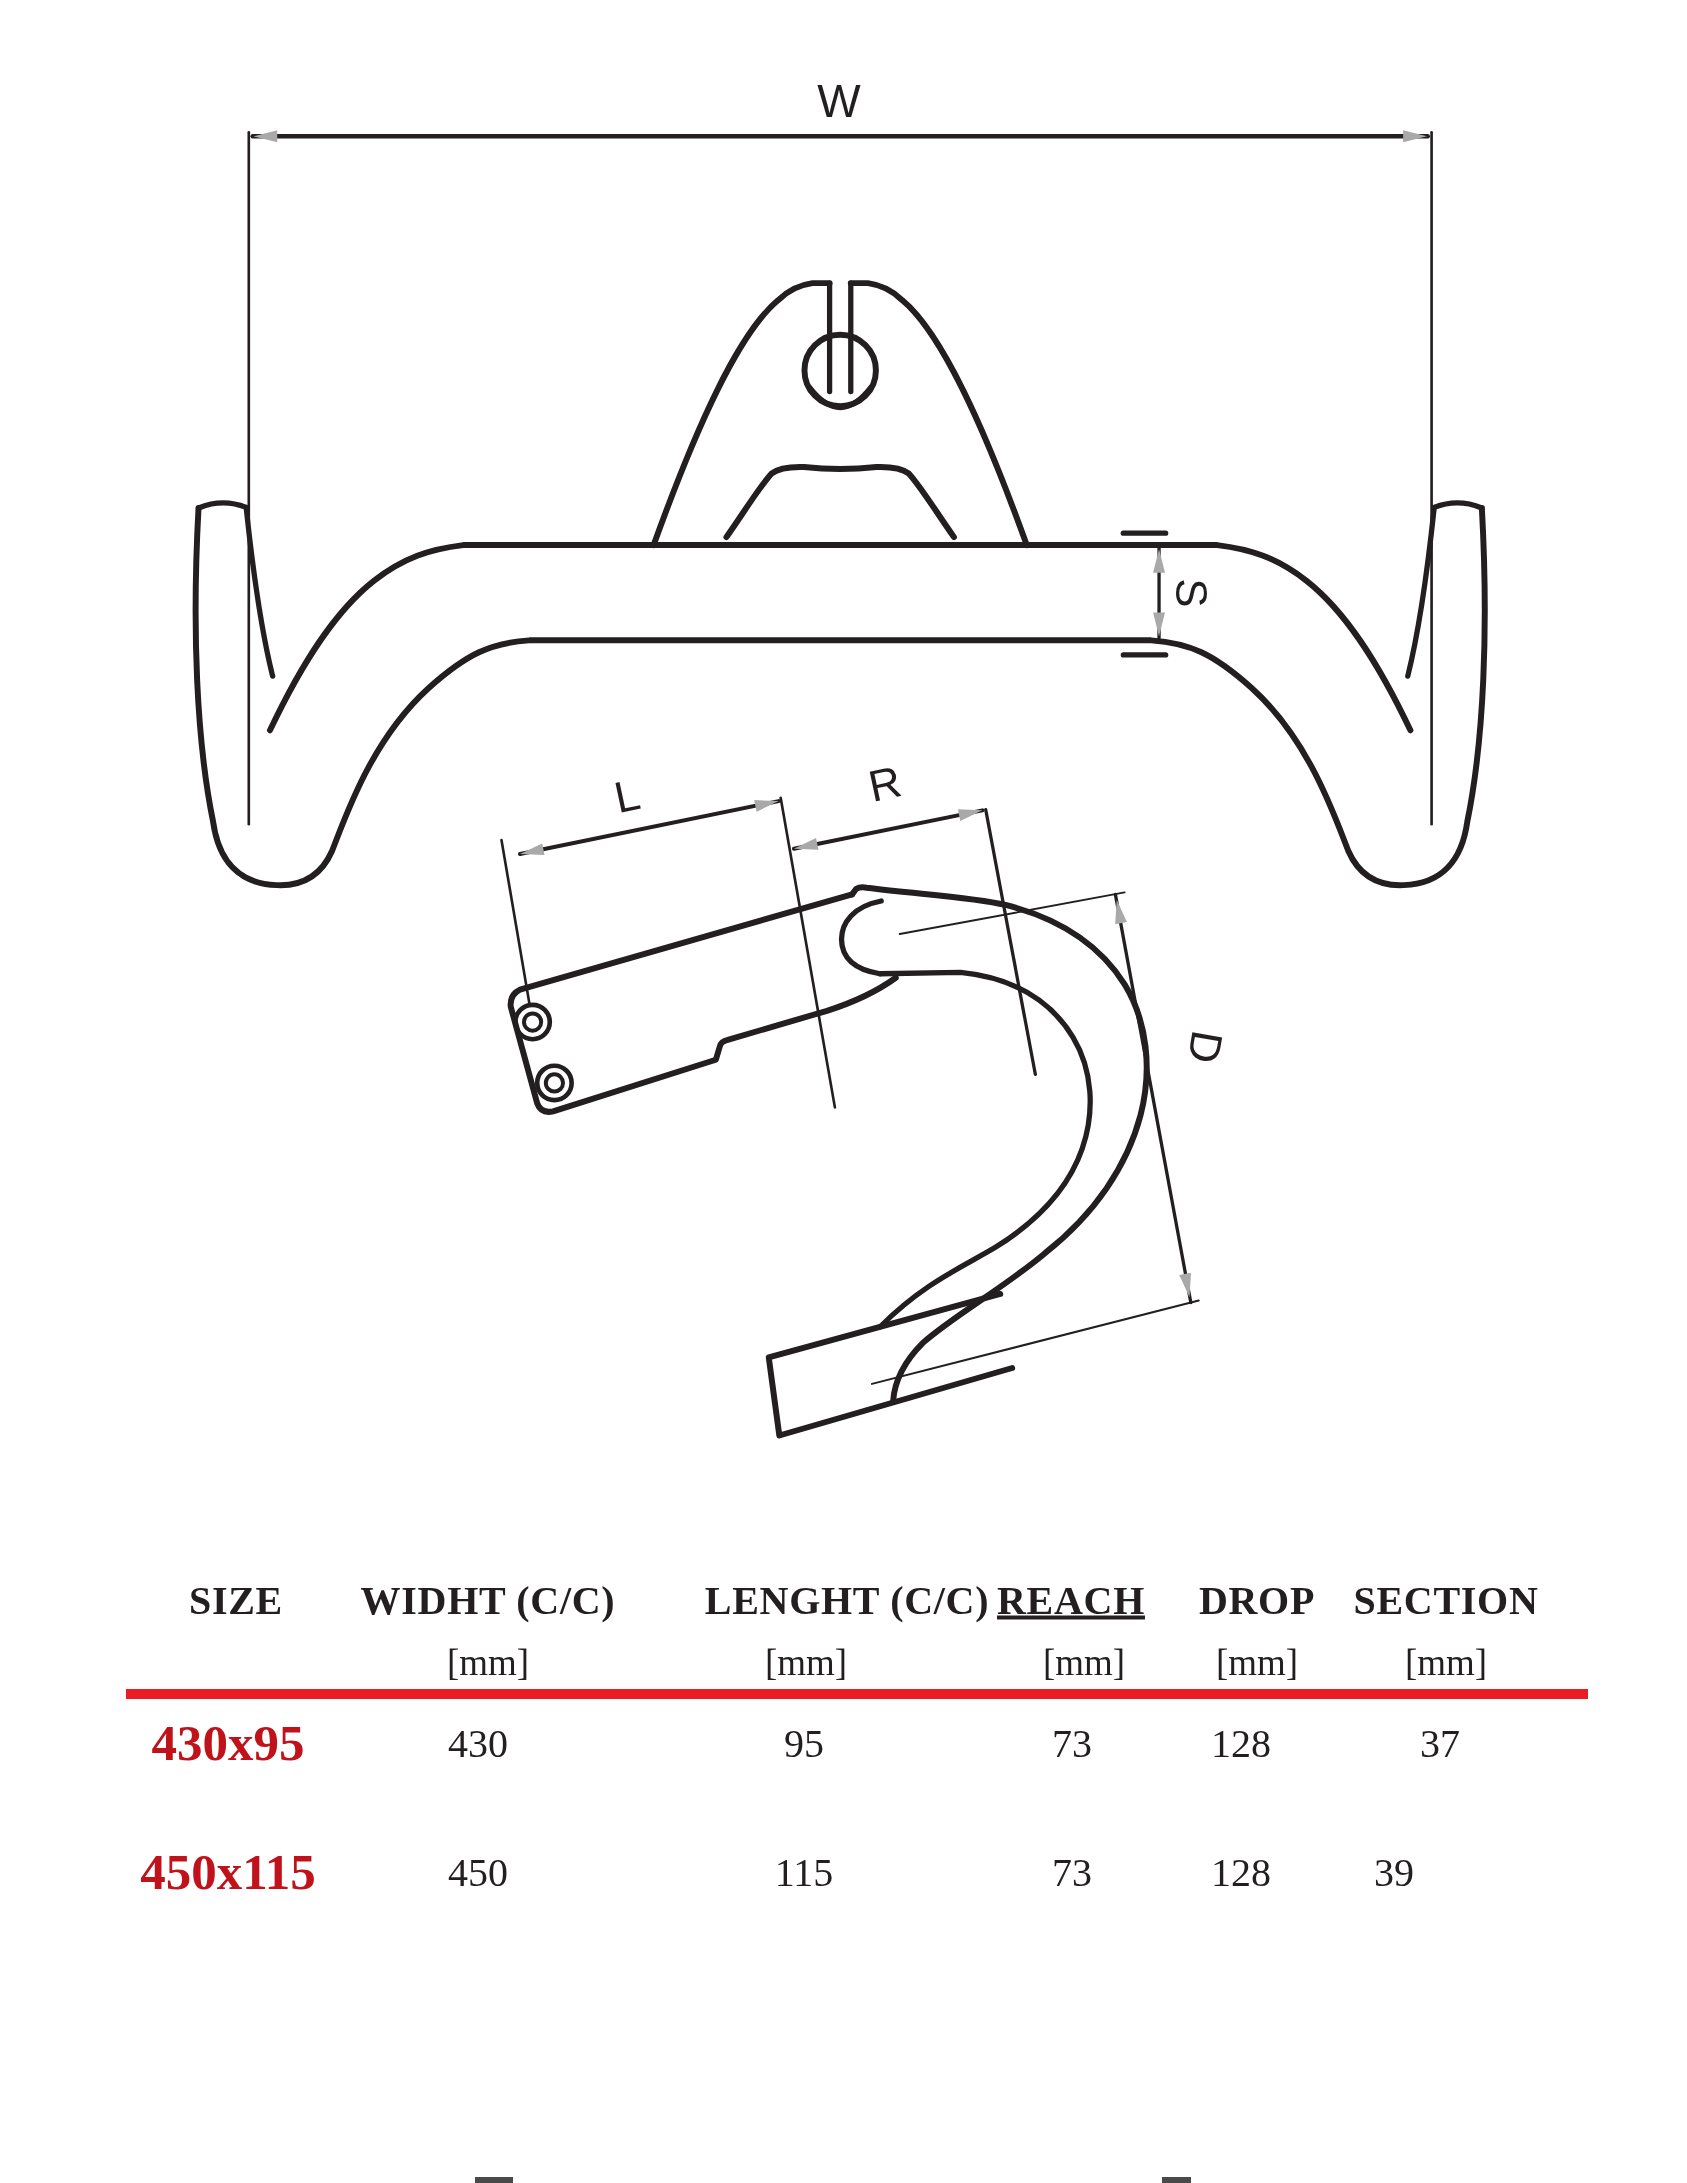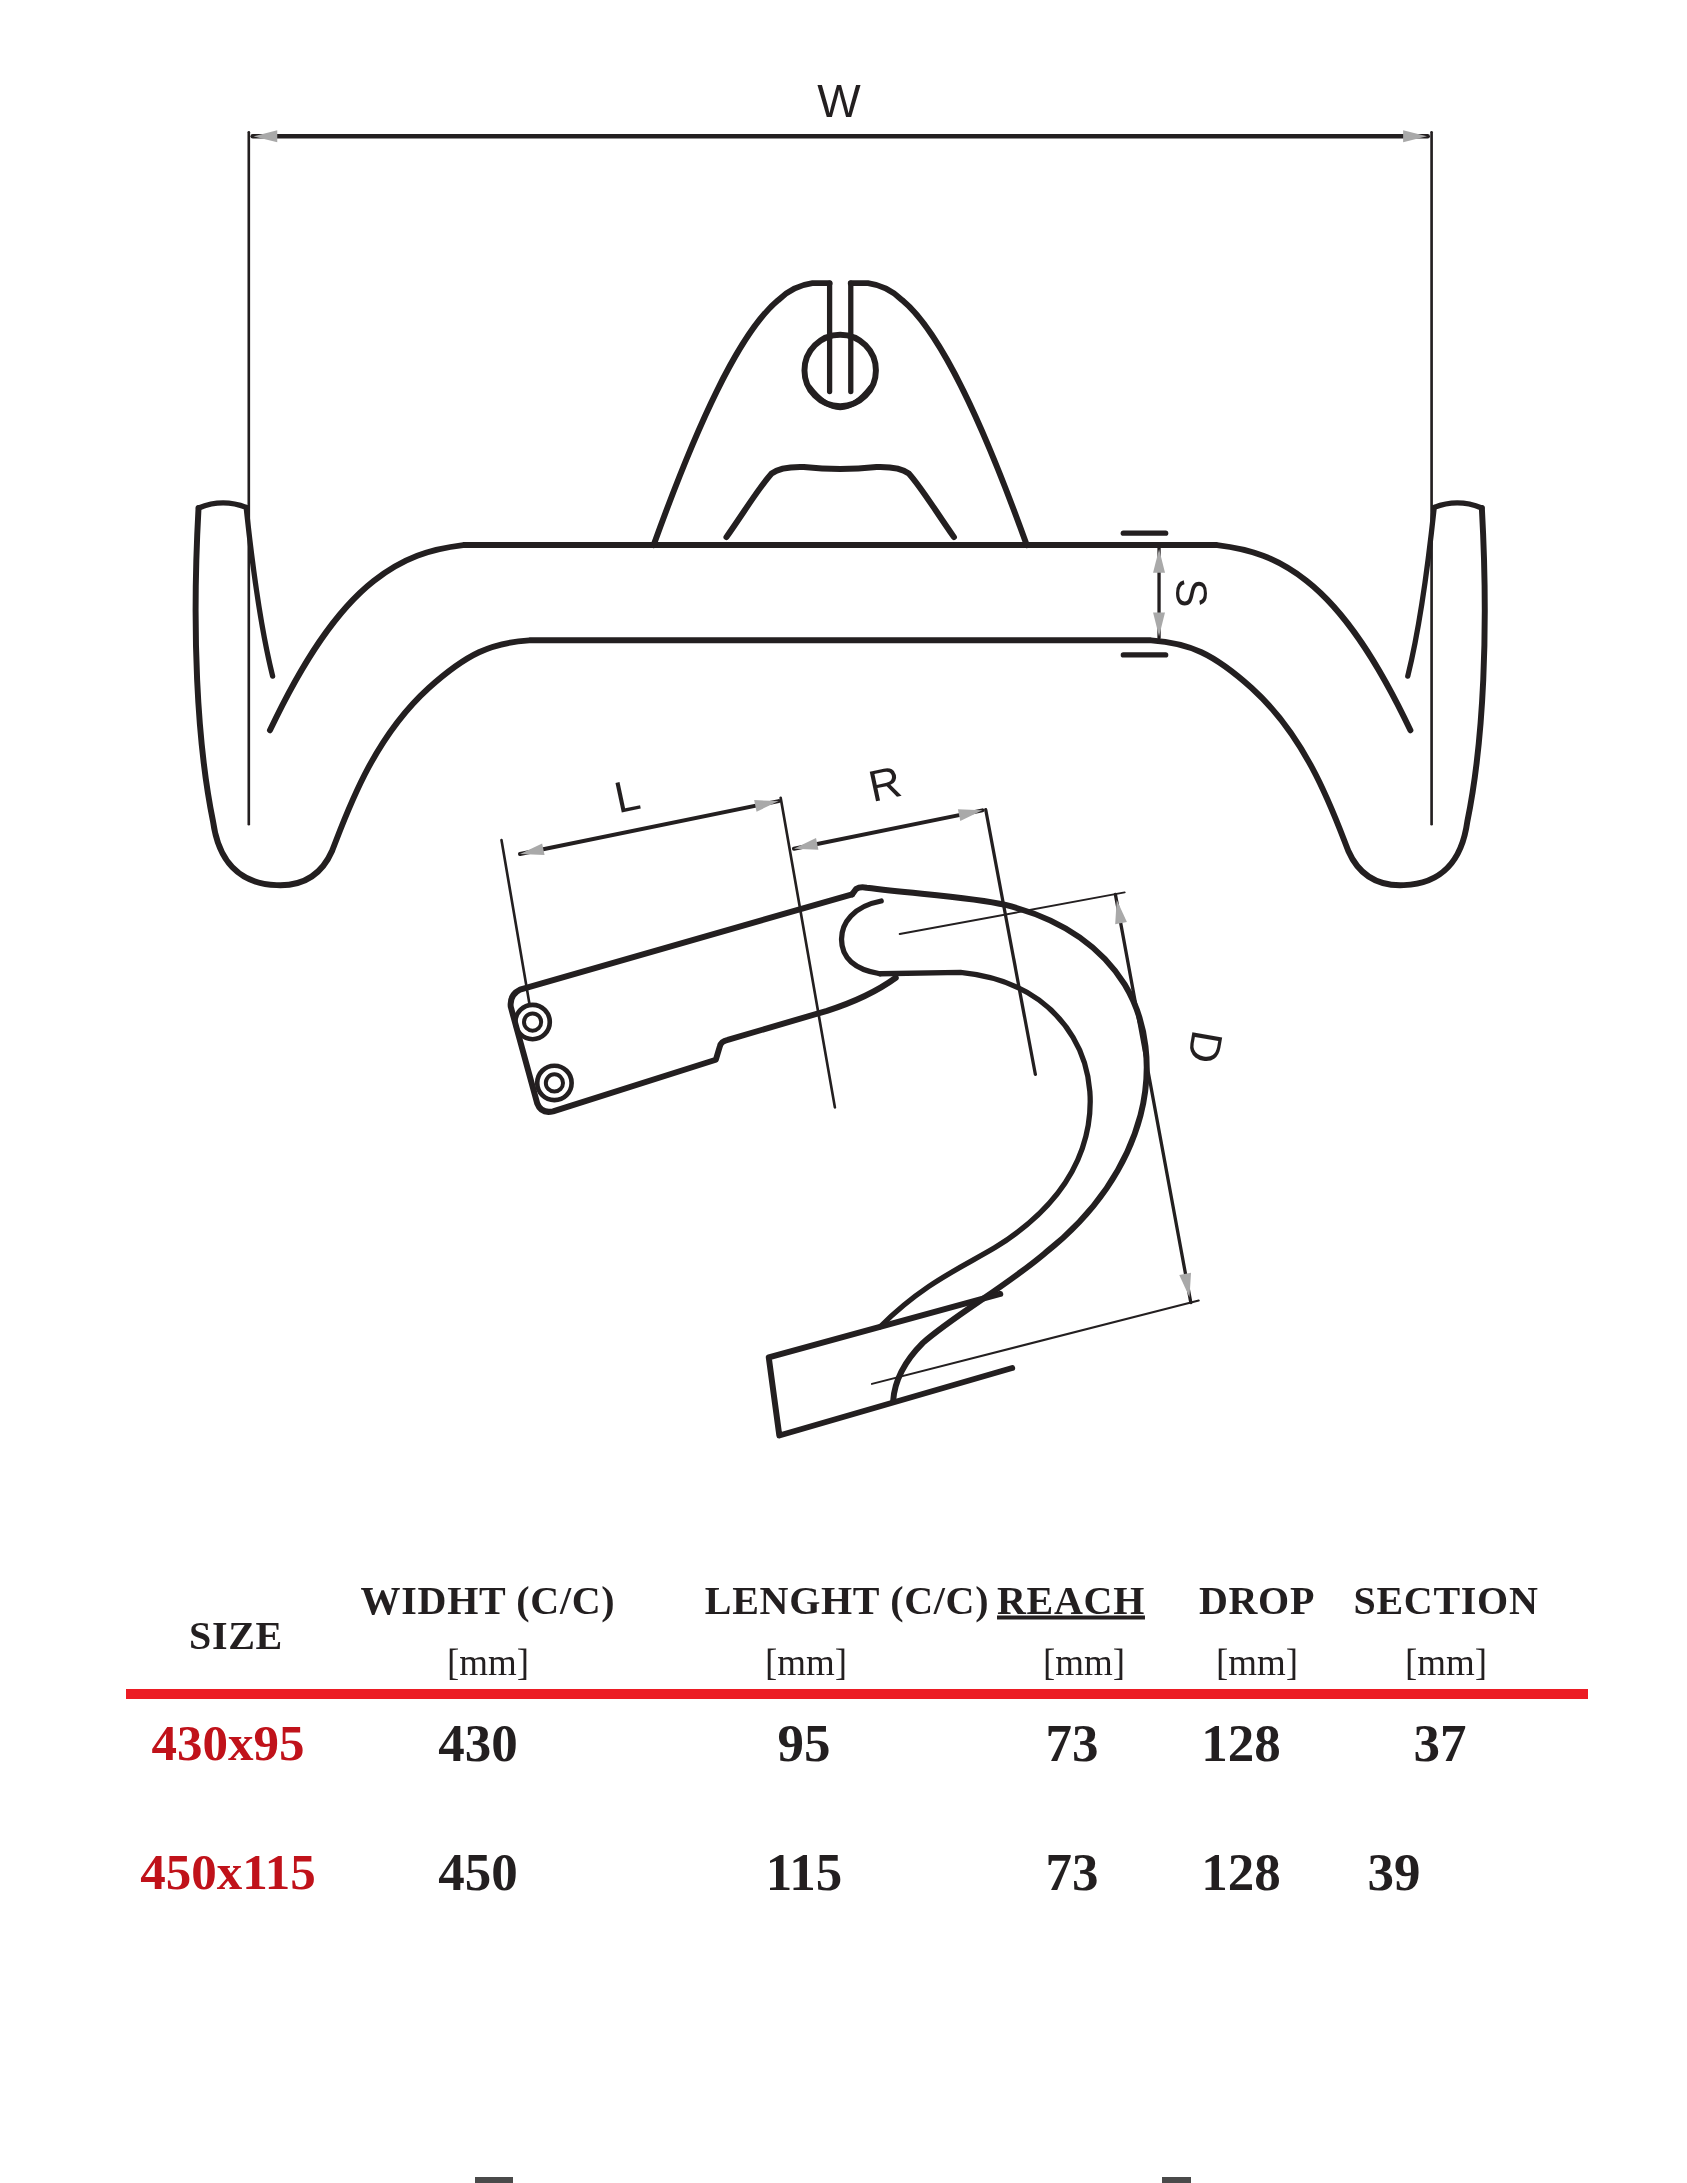--- a/index.html
+++ b/index.html
@@ -10,21 +10,21 @@
        font-family:"Liberation Sans", sans-serif;font-weight:400;color:#231f20;}
   .dim-w{font-size:46px;}
   .dim{font-size:44px;}
   .rot90{transform:translate(-50%,-50%) rotate(90deg);}
   .rot100{transform:translate(-50%,-50%) rotate(100deg);}
   .rotm12{transform:translate(-50%,-50%) rotate(-12deg);}
   .tcell{position:absolute;transform:translate(-50%,-50%);white-space:nowrap;
          font-family:"Liberation Serif", serif;}
   .th{font-size:40px;font-weight:600;letter-spacing:0.7px;}
   .tunit{font-size:37px;font-weight:400;}
-  .tval{font-size:53px;font-weight:700;}
+  .tval{font-size:40px;font-weight:400;}
   .tsize{font-size:51px;font-weight:700;color:#c0121a;}
   .redline{position:absolute;left:126px;top:1689px;width:1462px;height:10px;background:#ec1c24;}
   .frag{position:absolute;background:#4a4a4a;}
 </style>
 </head>
 <body>
 
 <div class="page">
 
   <svg width="1687" height="2183" viewBox="0 0 2550 3300">
@@ -99,21 +99,21 @@
   </svg>
 
   <div class="lbl dim-w" style="left:839px;top:101px;">W</div>
   <div class="lbl dim rot90" style="left:1191px;top:593px;">S</div>
   <div class="lbl dim rotm12" style="left:627px;top:796px;">L</div>
   <div class="lbl dim rotm12" style="left:885px;top:784px;">R</div>
   <div class="lbl dim rot100" style="left:1205px;top:1047px;">D</div>
 
   <div>
 
-    <div class="tcell th" style="left:236px;top:1600px;margin-top:35px;">SIZE</div>
+    <div class="tcell th" style="left:236px;top:1600px;">SIZE</div>
     <div class="tcell th" style="left:488px;top:1600px;">WIDHT (C/C)</div>
     <div class="tcell th" style="left:806px;top:1600px;margin-left:41px;">LENGHT (C/C)</div>
     <div class="tcell th" style="left:1071px;top:1600px;text-decoration:underline;">REACH</div>
     <div class="tcell th" style="left:1257px;top:1600px;">DROP</div>
     <div class="tcell th" style="left:1446px;top:1600px;">SECTION</div>
 
     <div class="tcell tunit" style="left:488px;top:1662px;">[mm]</div>
     <div class="tcell tunit" style="left:806px;top:1662px;">[mm]</div>
     <div class="tcell tunit" style="left:1084px;top:1662px;">[mm]</div>
     <div class="tcell tunit" style="left:1257px;top:1662px;">[mm]</div>

